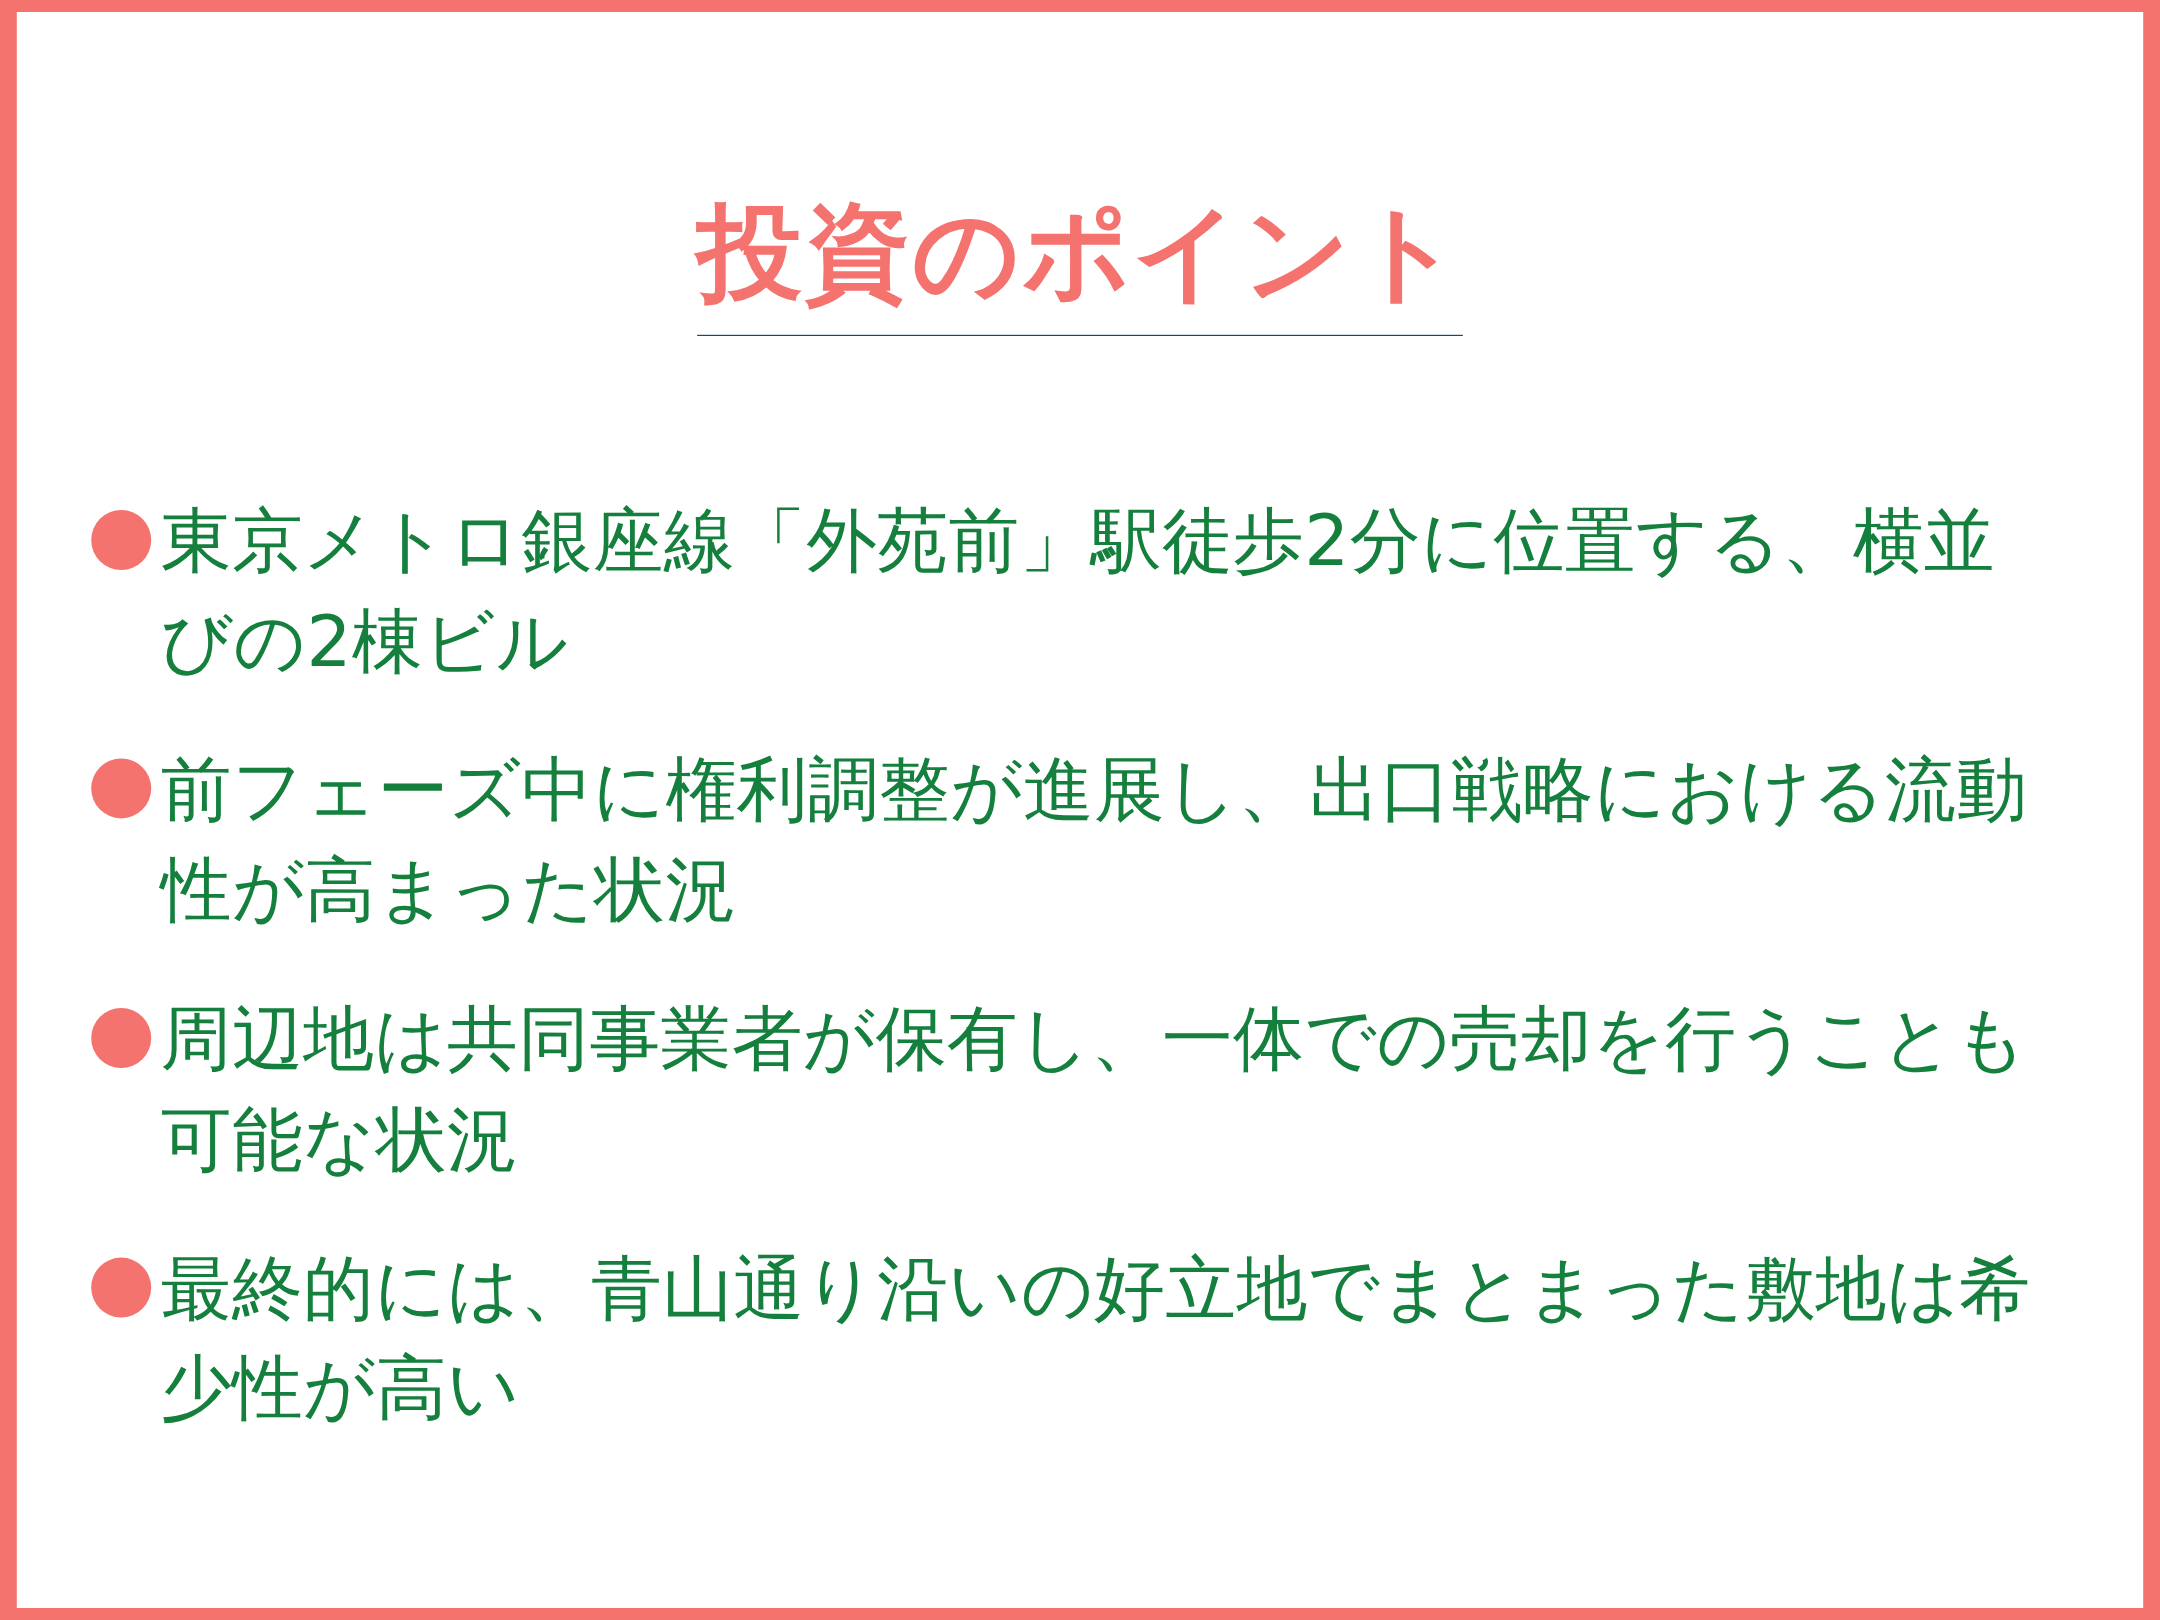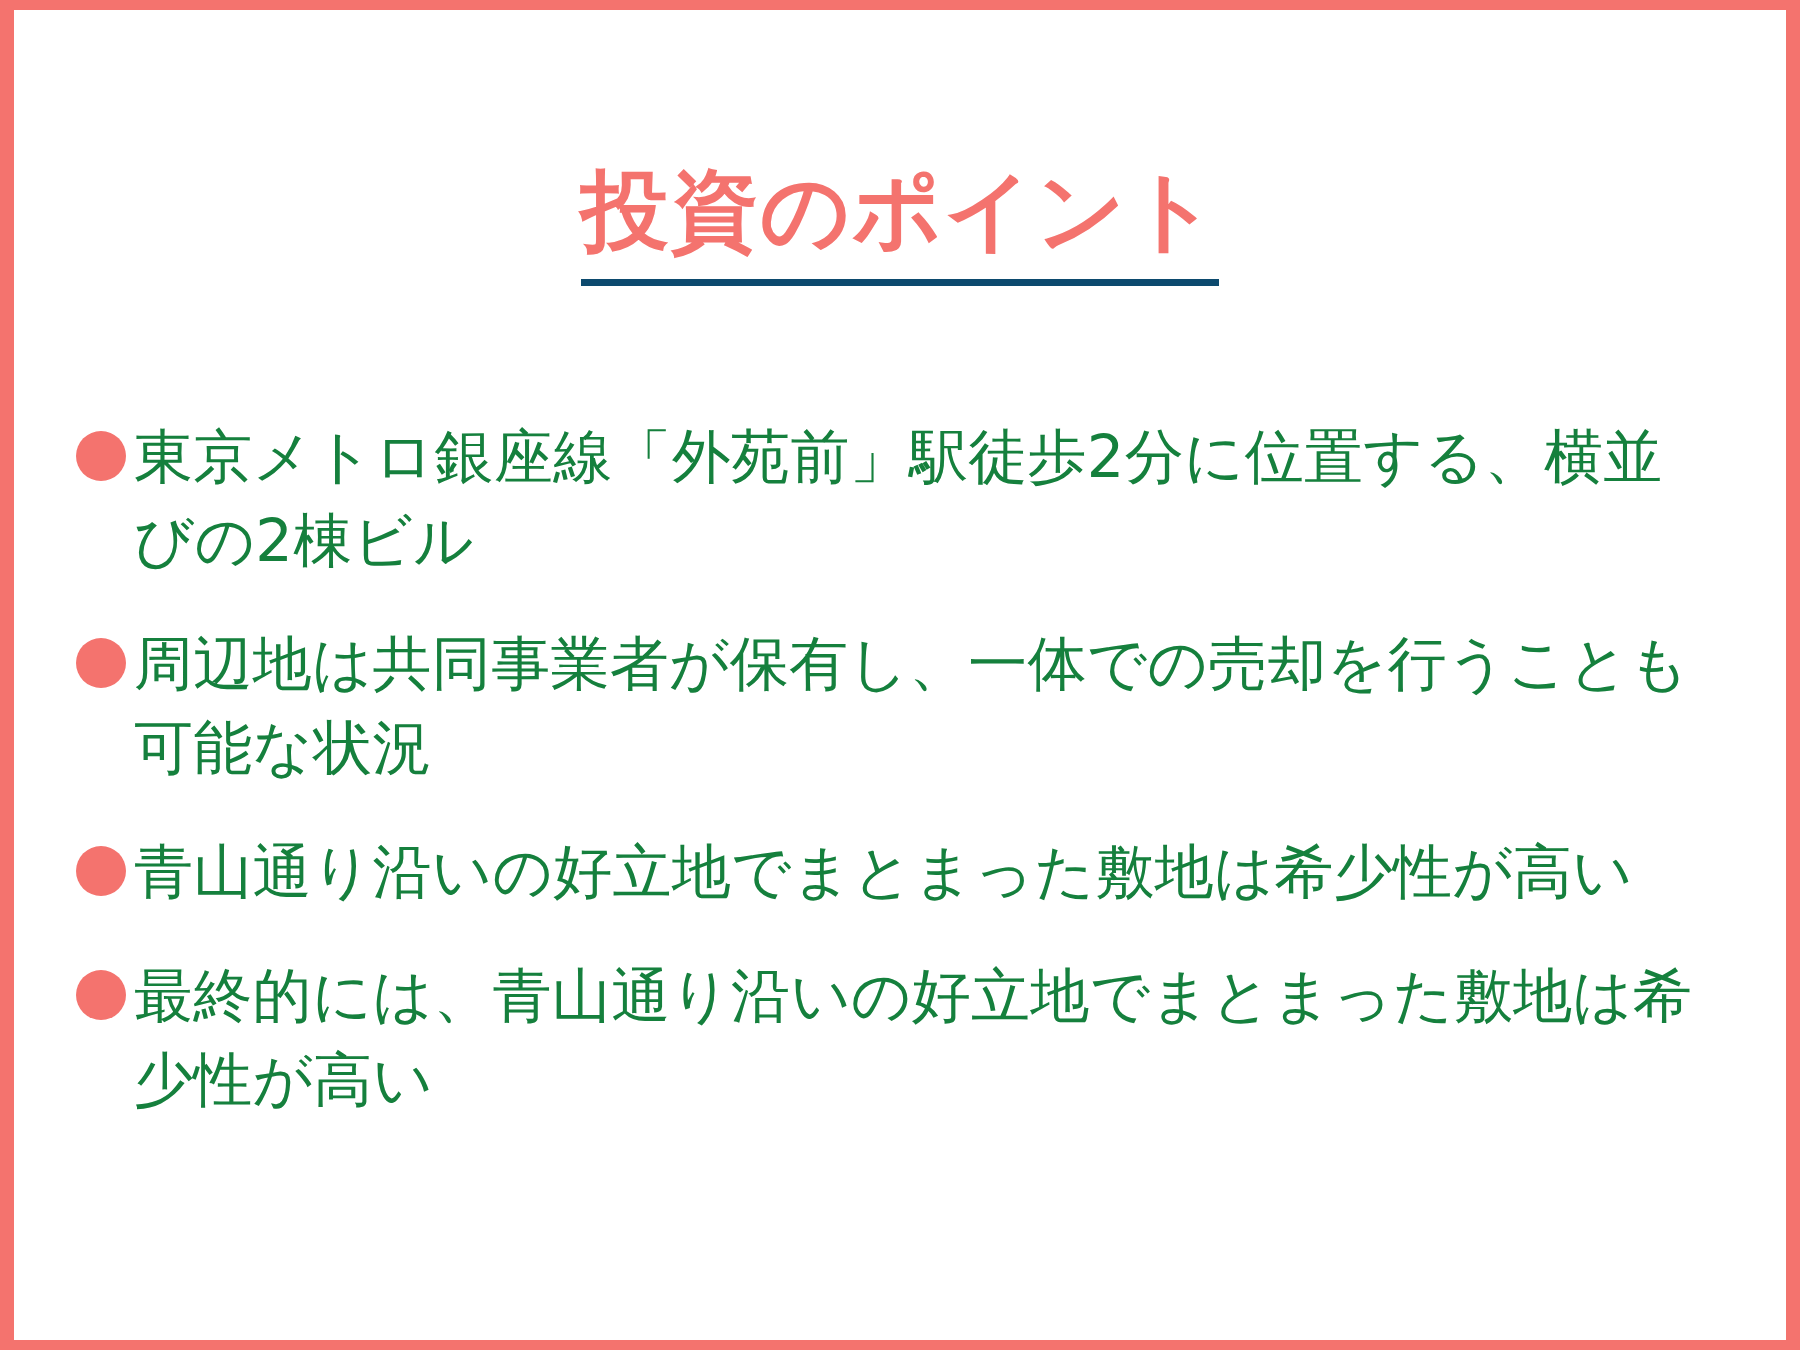--- a/index.html
+++ b/index.html
@@ -57,21 +57,21 @@
     margin-top: 98px;
   }
   .title {
     display: inline-block;
     font-size: 88px;
     line-height: 1.0;
     font-weight: bold;
     color: #f4736e;
     letter-spacing: 0.02em;
     padding-bottom: 24px;
-    border-bottom: 7px solid #0c4a6e;
+    border-bottom: 1px solid #0c4a6e;
     font-family: "DejaVu Sans", "Liberation Sans", sans-serif;
   }
 
   
   .points {
     margin: 70px 0 0 0;
     padding: 0 64px 0 62px;
     list-style: none;
   }
   .point {
@@ -115,25 +115,25 @@
       <h1 class="title">投資のポイント</h1>
     </div>
 
     <ul class="points">
       <li class="point">
         <span class="dot"></span>
         <span class="point-text">東京メトロ銀座線「外苑前」駅徒歩2分に位置する、横並びの2棟ビル</span>
       </li>
       <li class="point">
         <span class="dot"></span>
-        <span class="point-text">周辺地は共同事業者が保有し、一体での売却を行うことも可能な状況</span>
+        <span class="point-text">前フェーズ中に権利調整が進展し、出口戦略における流動性が高まった状況</span>
       </li>
       <li class="point">
         <span class="dot"></span>
-        <span class="point-text">青山通り沿いの好立地でまとまった敷地は希少性が高い</span>
+        <span class="point-text">周辺地は共同事業者が保有し、一体での売却を行うことも可能な状況</span>
       </li>
       <li class="point">
         <span class="dot"></span>
         <span class="point-text">最終的には、青山通り沿いの好立地でまとまった敷地は希少性が高い</span>
       </li>
     </ul>
 
   </div>
 </div>
 

